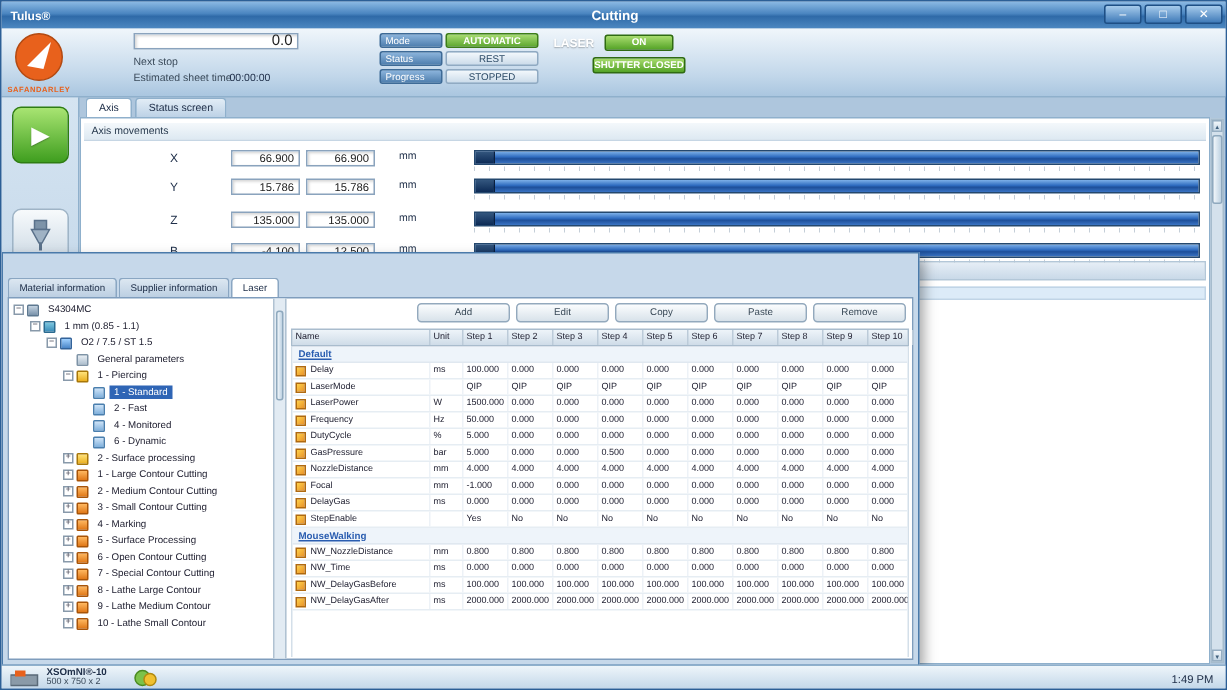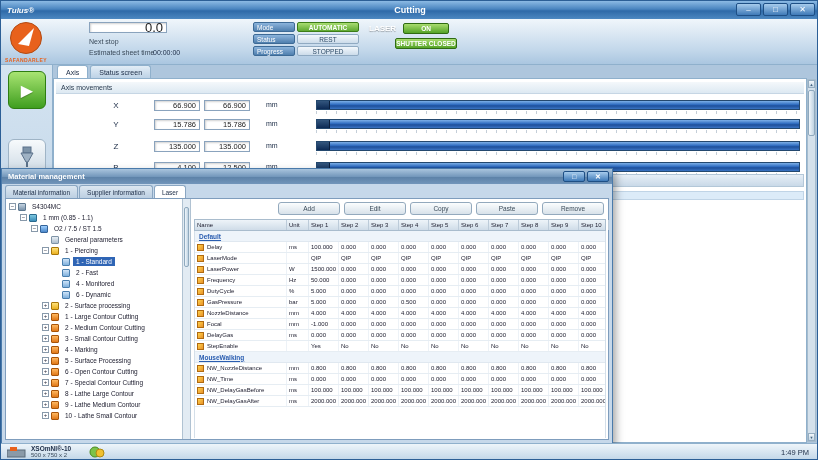--- a/index.html
+++ b/index.html
@@ -3,34 +3,34 @@
 <meta charset="utf-8">
 <style>
   * { margin:0; padding:0; box-sizing:border-box; }
   body { font-family:"Liberation Sans", sans-serif; background:#6d93ba; }
   .screen { position:relative; width:818px; height:460px; background:#aec6dd; overflow:hidden; border:1px solid #2c5f96; }
 
   
   .titlebar { position:absolute; left:0; top:0; width:818px; height:18px;
     background:linear-gradient(180deg,#8cbae4 0%,#4a85c0 45%,#2f6aa8 55%,#4d88c1 100%);
     display:flex; align-items:center; }
-  .brand { color:#fff; font-size:8px; font-weight:bold; padding-left:6px; font-style:italic; }
+  .brand { color:#fff; font-size:8px; font-weight:bold; padding-left:6px; }
   .win-title { position:absolute; left:0; right:0; text-align:center; color:#fff; font-size:9px; font-weight:bold; }
   .winbtns { position:absolute; right:4px; top:2px; display:flex; gap:2px; }
   .winbtn { width:25px; height:13px; border:1px solid #1e4f85; border-radius:2px;
     background:linear-gradient(180deg,#a6cbec,#3f7ab8); color:#fff; font-size:8px;
     display:flex; align-items:center; justify-content:center; line-height:1; }
 
   
   .header { position:absolute; left:0; top:18px; width:818px; height:46px;
     background:linear-gradient(180deg,#f0f6fb,#c2d7ea 70%,#aac6e0); border-bottom:1px solid #8fb0cc; }
   .logo { position:absolute; left:8px; top:2px; }
   .logo-text { position:absolute; left:4px; top:38px; font-size:5px; font-weight:bold; color:#e8611c; letter-spacing:.4px; }
-  .counter-box { position:absolute; left:88px; top:3px; width:78px; height:11px; background:#fff;
-    border:1px solid #8aa3bd; box-shadow:inset 1px 1px 2px rgba(0,0,0,.18); font-size:13px; color:#222;
+  .counter-box { position:absolute; left:88px; top:3px; width:110px; height:11px; background:#fff;
+    border:1px solid #8aa3bd; box-shadow:inset 1px 1px 2px rgba(0,0,0,.18); font-size:10px; color:#222;
     display:flex; align-items:center; justify-content:flex-end; padding-right:3px; }
   .hlabel { position:absolute; font-size:7px; color:#3a4a5a; }
   .hvalue { position:absolute; font-size:7px; color:#20304a; }
   .cap-row { position:absolute; display:flex; gap:2px; }
   .lbl-cap { width:42px; height:10px; background:linear-gradient(180deg,#8cb4dc,#4f7fae);
     border:1px solid #3d6a96; border-radius:2px; color:#fff; font-size:6.5px;
     display:flex; align-items:center; padding-left:3px; }
   .val-cap { width:62px; height:10px; font-size:6.5px; display:flex; align-items:center; justify-content:center; border-radius:2px; }
   .val-green { background:linear-gradient(180deg,#a8dc72,#5fa832); border:1px solid #3c7d18; color:#fff; font-weight:bold; }
   .val-plain { background:linear-gradient(180deg,#f3f8fc,#ccdcea); border:1px solid #90aac2; color:#2c4a66; }
@@ -265,27 +265,20 @@
     <div class="band3"></div>
   </div>
 
   <div class="vscroll">
     <div class="varrow" style="top:0;">▲</div>
     <div class="vthumb"></div>
     <div class="varrow" style="bottom:0;">▼</div>
   </div>
 
   <div class="dialog">
-    <div class="dtitle">
-      <span>Material management</span>
-      <div class="dbtns">
-        <div class="dwinbtn">□</div>
-        <div class="dwinbtn">✕</div>
-      </div>
-    </div>
     <div class="dtabs">
         <div class="dtab">Material information</div>
         <div class="dtab">Supplier information</div>
         <div class="dtab active">Laser</div>
       </div>
     <div class="dcontent">
       <div class="tree">
           <div class="tree-row" style="padding-left: 3px;">
             <span class="expander">−</span>
             <span class="ticon ic-machine"></span>

